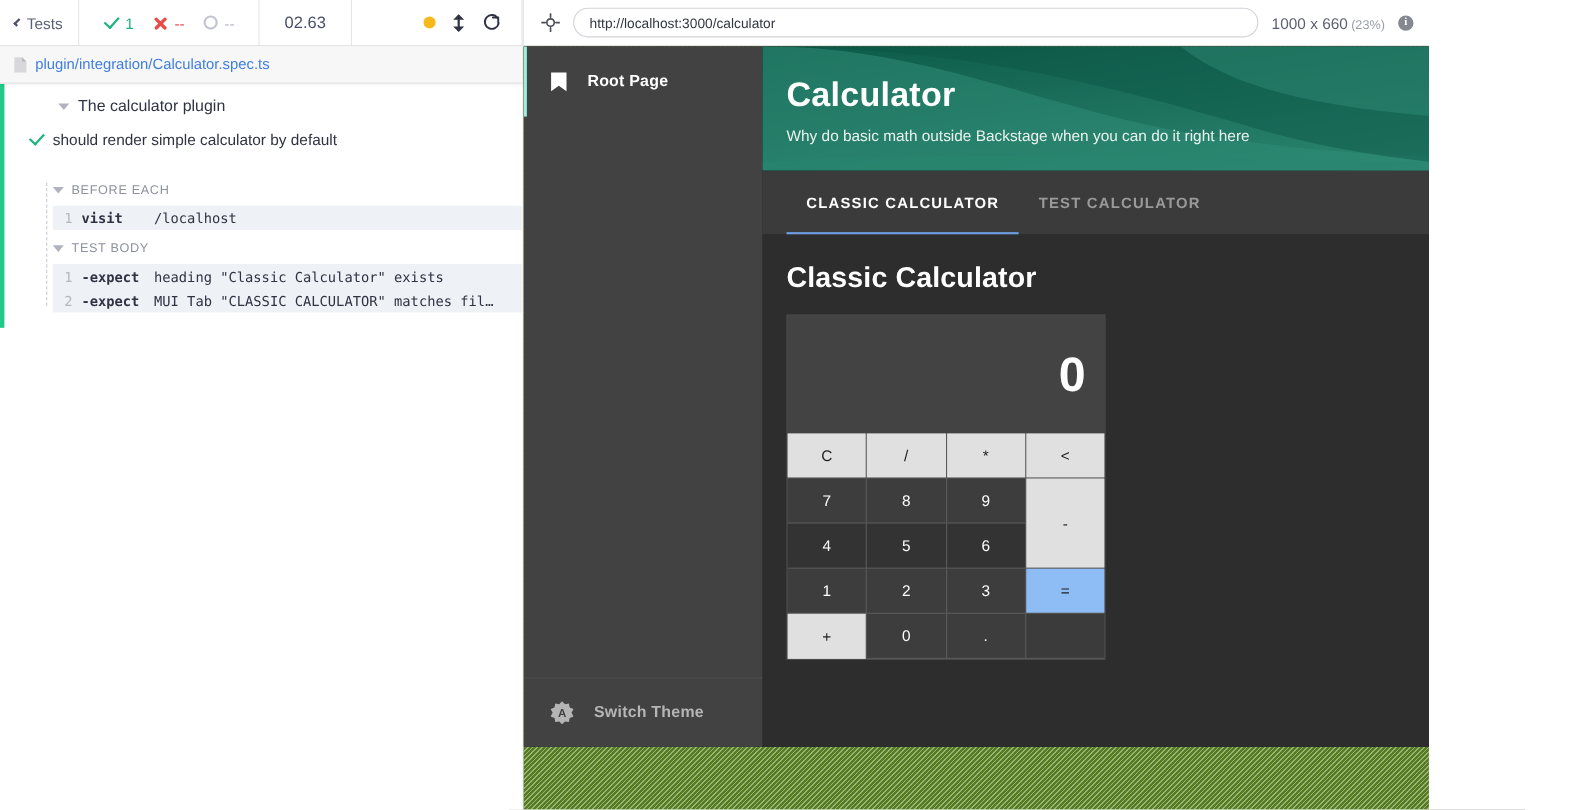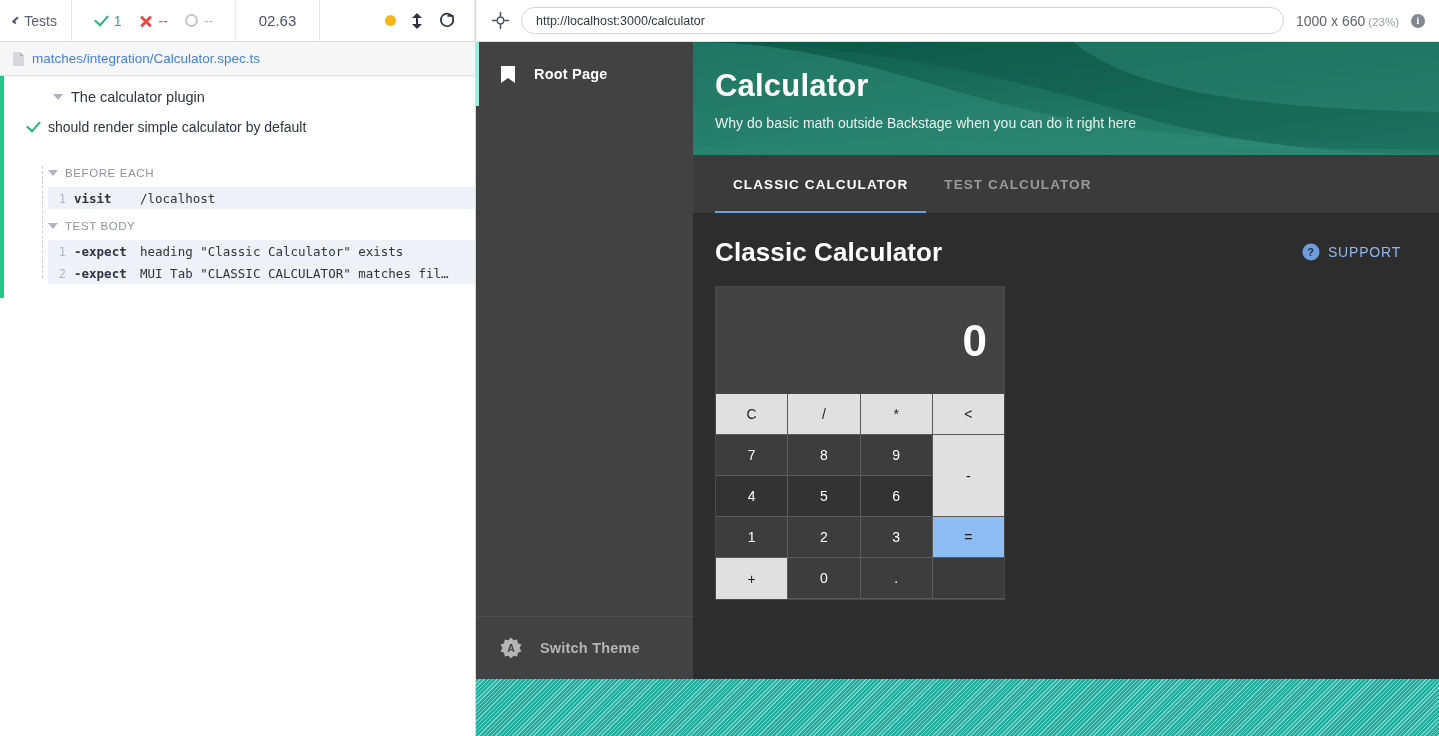--- a/index.html
+++ b/index.html
@@ -127,21 +127,21 @@
   .cmd {
     display: flex; align-items: center; height: 22px;
     font-family: "DejaVu Sans Mono", monospace; font-size: 12.5px;
   }
   .cmd-num { width: 26px; text-align: right; color: #b4b8c2; padding-right: 8px; flex: none; }
   .cmd-name { width: 66px; color: #2f3342; font-weight: bold; flex: none; }
   .cmd-args { color: #2f3342; white-space: nowrap; overflow: hidden; text-overflow: ellipsis; }
   .hook-gap { height: 8px; }
 
   
-  .aut { width: 963px; height: 736px; background: #fff; display: flex; flex-direction: column; }
+  .aut { width: 823px; height: 736px; background: #fff; display: flex; flex-direction: column; }
   .url-bar {
     height: 42px; min-height: 42px;
     display: flex; align-items: center; gap: 12px;
     padding: 0 14px 0 16px;
     background: #fff; border-bottom: 1px solid #e0e0e0;
   }
   .ic-target { width: 17px; height: 17px; flex: none; cursor: pointer; }
   .url-input {
     flex: 1; height: 27px;
     border: 1px solid #d2d3d8; border-radius: 14px;
@@ -150,21 +150,21 @@
     font-size: 12.5px; color: #33373f; outline: none;
   }
   .viewport-size { font-size: 14px; color: #5e626e; white-space: nowrap; }
   .viewport-pct { font-size: 11.5px; color: #9a9da7; margin-left: 3px; }
   .ic-info {
     width: 14px; height: 14px; border-radius: 50%; background: #85888f;
     color: #fff; font-size: 10px; font-weight: bold; line-height: 14px;
     text-align: center; flex: none; font-family: "Liberation Serif", serif; cursor: pointer;
   }
 
-  .aut-stage { flex: 1; position: relative; background: #14b8a6; overflow: hidden; }
+  .aut-stage { flex: 1; position: relative; background: #4d7c0f; overflow: hidden; }
   .aut-stage::before {
     content:''; position: absolute; inset: 0;
     background-image: repeating-linear-gradient(135deg,
       rgba(255,255,255,.42) 0px, rgba(255,255,255,.42) 1px,
       rgba(120,120,120,.18) 1px, rgba(120,120,120,.18) 3px);
   }
   .app-frame {
     position: absolute; left: 0; top: 0; width: 963px; height: 637px;
     background: #2d2d2d; display: flex; overflow: hidden;
   }
@@ -297,21 +297,21 @@
       </div>
     </div>
 
     <div class="spec-bar">
       <span class="spec-file-ic">
         <svg viewBox="0 0 13 16" width="13" height="16">
           <path d="M1 1 h7 l4 4 v10 h-11 z" fill="#d8d8dc"></path>
           <path d="M8 1 l4 4 h-4 z" fill="#b7b7bd"></path>
         </svg>
       </span>
-      <span class="spec-path">matches/integration/Calculator.spec.ts</span>
+      <span class="spec-path">plugin/integration/Calculator.spec.ts</span>
     </div>
 
     <div class="tree-scroll">
       <div class="suite-block">
 
         <div class="suite-title">
           <span class="tri"></span>
           <span>The calculator plugin</span>
         </div>
 

